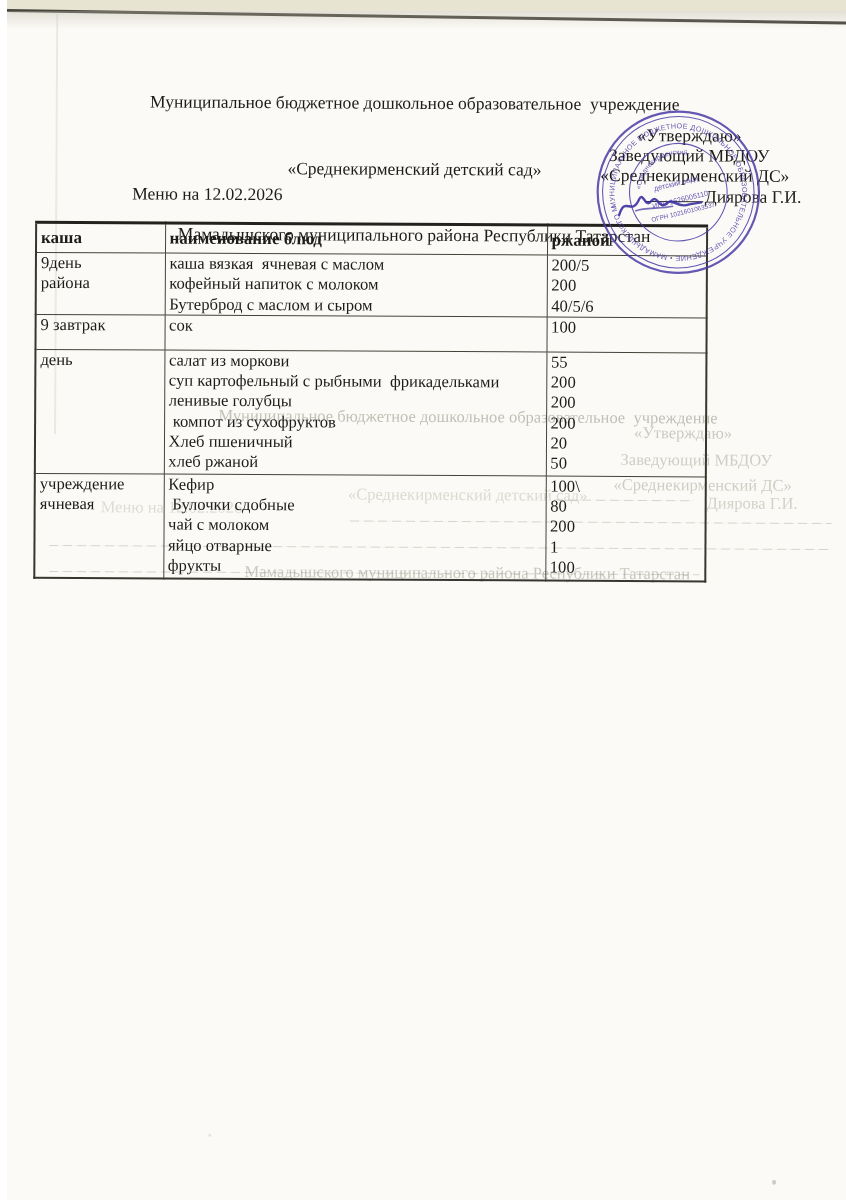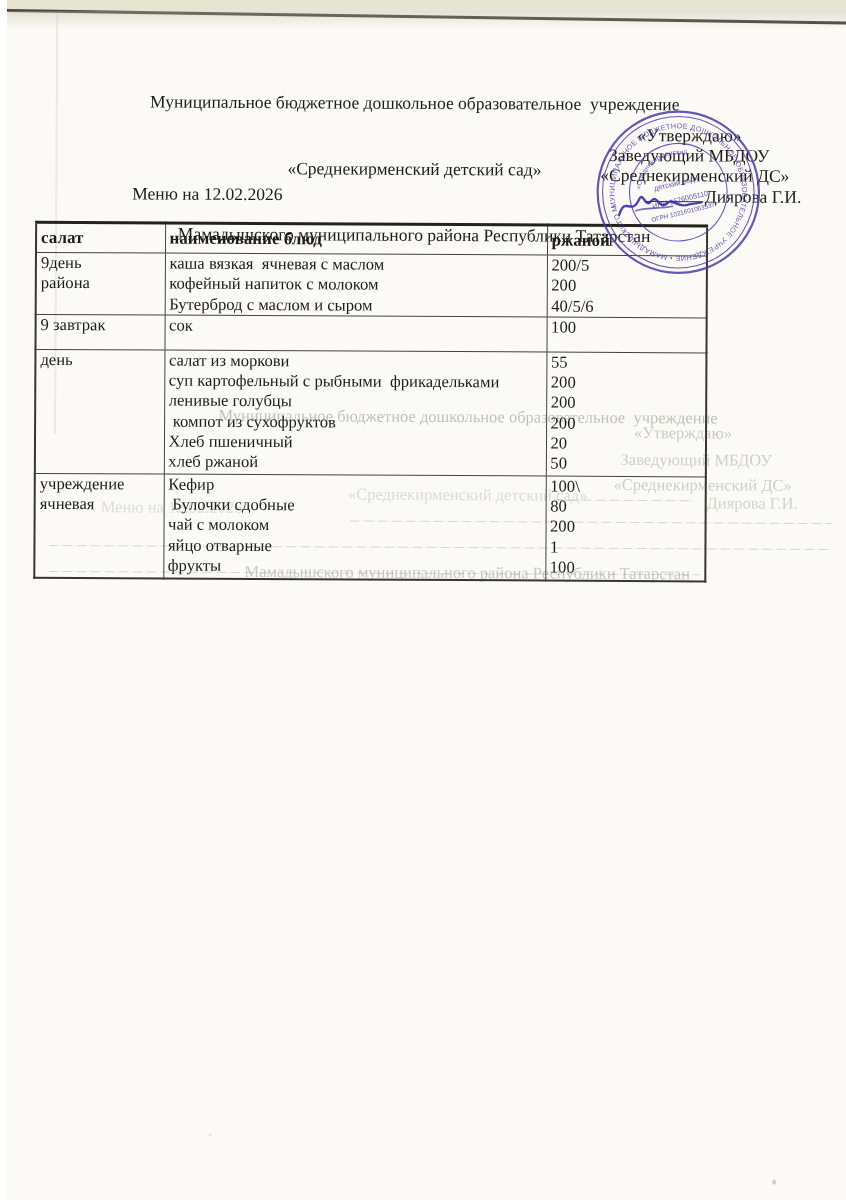--- a/index.html
+++ b/index.html
@@ -125,21 +125,21 @@
     <div class="menu-title">Меню на 12.02.2026</div>
 
     <table class="menu">
       <colgroup>
           <col style="width:129px">
           <col style="width:382px">
           <col style="width:160px">
         </colgroup>
       <thead>
         <tr style="height:30px;">
-          <th>салат</th>
+          <th>каша</th>
           <th>наименование блюд</th>
           <th class="h-out">ржаной</th>
         </tr>
       </thead>
       <tbody>
         <tr style="height:61px;">
           <td class="v-bot">
             <div class="dayline">9день</div>
             <div class="dayline">района</div>
           </td>

